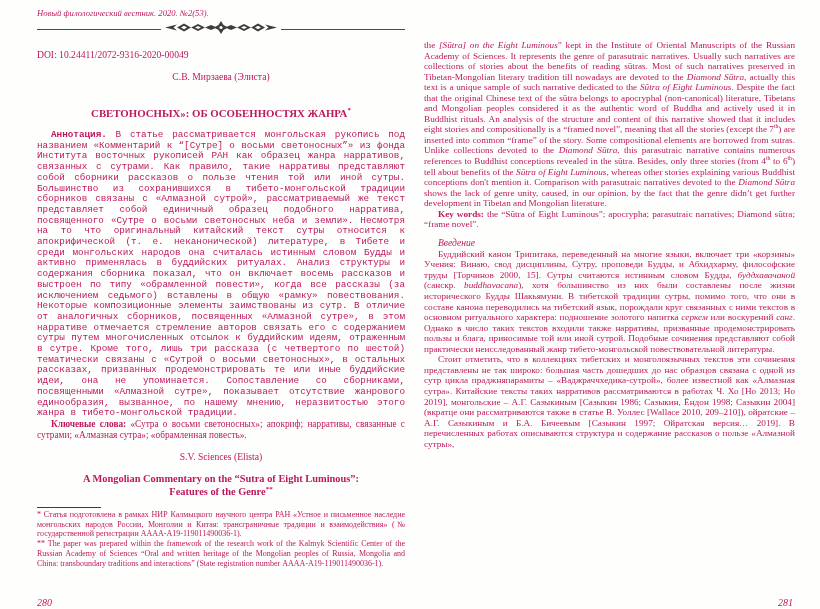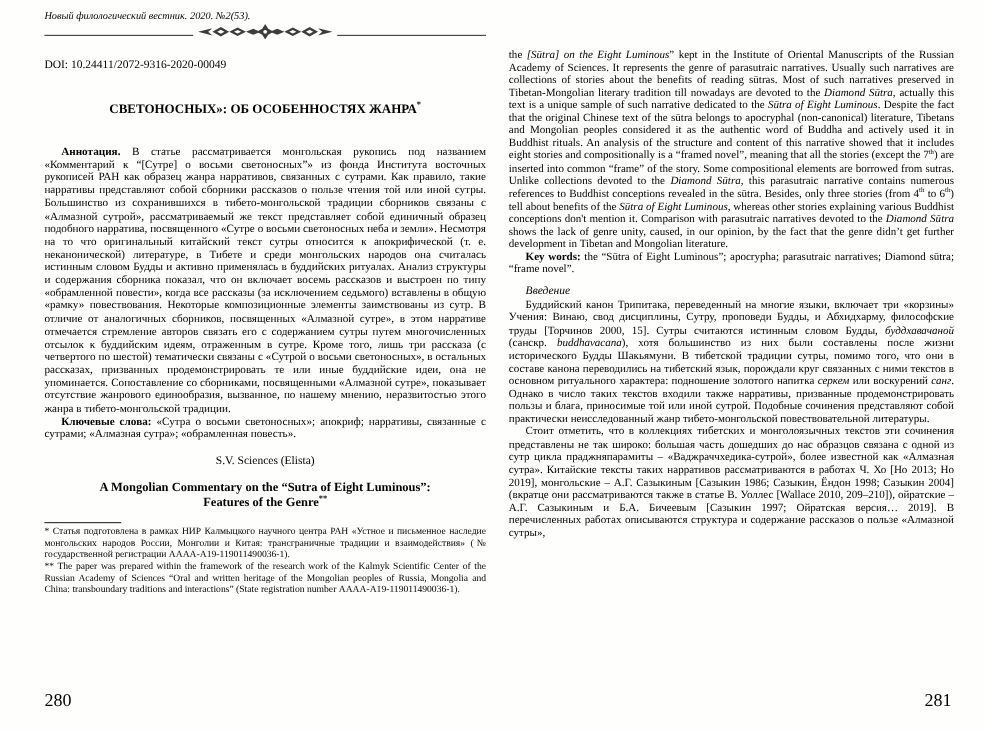--- a/index.html
+++ b/index.html
@@ -2,53 +2,53 @@
 <html><head>
 <meta charset="utf-8">
 <style>
   html,body{margin:0;padding:0;background:#ffffff;}
   .spread{
     position:relative;
     width:820px;height:609px;
     background:#fefefd;
     display:flex;
     font-family:"Liberation Serif", serif;
-    color:#000000;
+    color:#be185d;
     overflow:hidden;
     align-items:center;
   }
   .page{position:relative;width:410px;height:609px;box-sizing:border-box;overflow:hidden;}
   .page-left{padding:8px 5px 0 37px;}
   .page-right{padding:40px 25px 0 14px;}
 
   .runhead{font-style:italic;font-size:8.6px;line-height:11px;}
   .orn-row{display:flex;align-items:center;margin:3px 0 0 0;height:14px;}
   .orn-row .ln{flex:1;border-top:1px solid #4a4a4a;height:0;}
   .orn-row svg{flex:0 0 auto;margin:0 4px;}
 
   .doi{font-size:9.6px;margin-top:13px;}
   .author{text-align:center;font-size:9.6px;margin-top:11px;}
   .title{text-align:center;font-weight:bold;font-size:10.8px;line-height:13px;margin-top:12px;}
   .title-en{font-size:10.4px;margin-top:10px;}
   sup.fnmark{font-size:7px;vertical-align:super;line-height:0;}
 
   p.body{font-size:9.3px;line-height:10.7px;text-align:justify;margin:0;text-indent:14px;}
   .page-right p.body{font-size:9.2px;line-height:10.55px;}
-  p.first{margin-top:24px;}
+  p.first{margin-top:10px;font-family:Liberation Mono, monospace;}
   p.noindent{text-indent:0;}
   .lbl{font-weight:bold;}
   .i{font-style:italic;}
   .b{font-weight:bold;}
   .sup{vertical-align:super;font-size:0.62em;line-height:0;}
 
   .section-heading{font-weight:normal;font-style:italic;font-size:9.6px;margin:7px 0 1px 0;text-indent:14px;}
 
   .fnrule{width:64px;border-top:1px solid #3c3c3c;margin-top:7px;margin-bottom:2px;}
   .footnote{font-size:8px;line-height:9.7px;text-align:justify;margin:0;}
-  .pagenum{position:absolute;bottom:16px;font-size:15px;}
+  .pagenum{position:absolute;bottom:1px;font-size:10px;font-style:italic;}
   .pagenum-left{left:37px;}
   .pagenum-right{right:27px;}
 </style>
 </head>
 <body>
 
 <div class="spread">
 
   <div class="page page-left">
 
@@ -70,20 +70,21 @@
             <path d="M100 6.5 L93 2.5 L86 6.5 L93 10.5 Z M96 6.5 L93 4.8 L90 6.5 L93 8.2 Z" fill-rule="evenodd"></path>
             <path d="M112 6.5 L100 3.5 L103.5 6.5 L100 9.5 Z"></path>
           </g>
         </svg>
       </span>
       <span class="ln"></span>
     </div>
 
     <div class="doi">DOI: 10.24411/2072-9316-2020-00049</div>
 
+    <div class="author">С.В. Мирзаева (Элиста)</div>
 
     <h1 class="title"><br><span>СВЕТОНОСНЫХ»: ОБ ОСОБЕННОСТЯХ ЖАНРА</span><sup class="fnmark">*</sup></h1>
 
     <p class="body first"><span class="lbl">Аннотация.</span><span> В статье рассматривается монгольская рукопись под названием «Комментарий к “[Сутре] о восьми светоносных”» из фонда Института восточных рукописей РАН как образец жанра нарративов, связанных с сутрами. Как правило, такие нарративы представляют собой сборники рассказов о пользе чтения той или иной сутры. Большинство из сохранившихся в тибето-монгольской традиции сборников связаны с «Алмазной сутрой», рассматриваемый же текст представляет собой единичный образец подобного нарратива, посвященного «Сутре о восьми светоносных неба и земли». Несмотря на то что оригинальный китайский текст сутры относится к апокрифической (т. е. неканонической) литературе, в Тибете и среди монгольских народов она считалась истинным словом Будды и активно применялась в буддийских ритуалах. Анализ структуры и содержания сборника показал, что он включает восемь рассказов и выстроен по типу «обрамленной повести», когда все рассказы (за исключением седьмого) вставлены в общую «рамку» повествования. Некоторые композиционные элементы заимствованы из сутр. В отличие от аналогичных сборников, посвященных «Алмазной сутре», в этом нарративе отмечается стремление авторов связать его с содержанием сутры путем многочисленных отсылок к буддийским идеям, отраженным в сутре. Кроме того, лишь три рассказа (с четвертого по шестой) тематически связаны с «Сутрой о восьми светоносных», в остальных рассказах, призванных продемонстрировать те или иные буддийские идеи, она не упоминается. Сопоставление со сборниками, посвященными «Алмазной сутре», показывает отсутствие жанрового единообразия, вызванное, по нашему мнению, неразвитостью этого жанра в тибето-монгольской традиции.</span></p>
 
     <p class="body"><span class="lbl">Ключевые слова:</span><span> «Сутра о восьми светоносных»; апокриф; нарративы, связанные с сутрами; «Алмазная сутра»; «обрамленная повесть».</span></p>
 
     <div class="author">S.V. Sciences (Elista)</div>
 
     <h2 class="title title-en"><span>A Mongolian Commentary on the “Sutra of Eight Luminous”:</span><br><span>Features of the Genre</span><sup class="fnmark">**</sup></h2>

